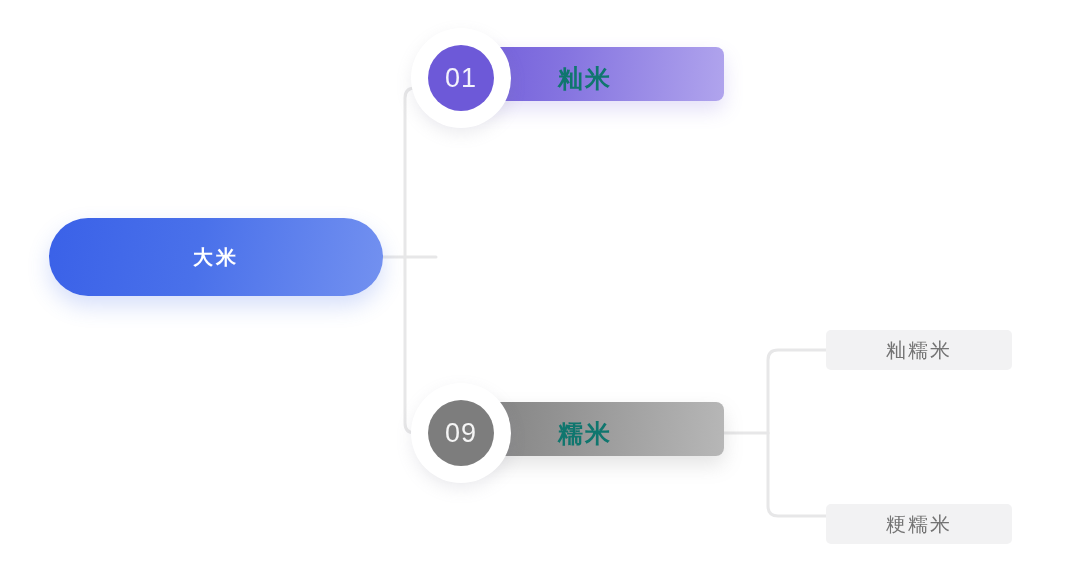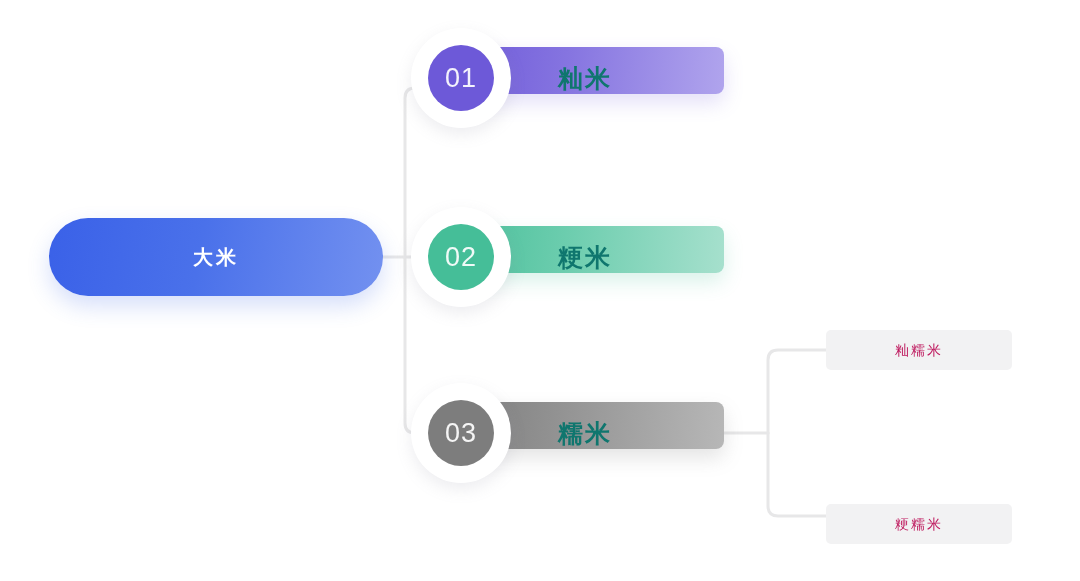--- a/index.html
+++ b/index.html
@@ -55,21 +55,21 @@
     font-weight: bold;
     letter-spacing: 3px;
     line-height: 1;
   }
 
   
   .branch {
     position: absolute;
     left: 436px;
     width: 288px;
-    height: 47px;
+    height: 54px;
     border-radius: 8px;
     box-sizing: border-box;
   }
   .branch .bar {
     position: absolute;
     inset: 0;
     border-radius: 8px;
   }
   .branch-01 { top: 47px; }
   .branch-02 { top: 226px; }
@@ -147,22 +147,22 @@
     border-radius: 5px;
     background: #f2f2f3;
     display: flex;
     align-items: center;
     justify-content: center;
     box-sizing: border-box;
   }
   .leaf-1 { top: 330px; }
   .leaf-2 { top: 504px; }
   .leaf-label {
-    color: #be185d;
-    font-size: 14px;
+    color: #737373;
+    font-size: 20px;
     letter-spacing: 2px;
     line-height: 1;
   }
 </style>
 </head>
 <body>
 
 <div id="stage">
 
   <svg id="connectors" viewBox="0 0 1080 581" width="1080" height="581">
@@ -189,35 +189,26 @@
   <div class="branch branch-01">
     <div class="bar"></div>
     <div class="badge">
       <div class="badge-inner">
         <span class="badge-num">01</span>
       </div>
     </div>
     <div class="branch-title">籼米</div>
   </div>
 
-  <div class="branch branch-02">
-    <div class="bar"></div>
-    <div class="badge">
-      <div class="badge-inner">
-        <span class="badge-num">02</span>
-      </div>
-    </div>
-    <div class="branch-title">粳米</div>
-  </div>
 
   <div class="branch branch-03">
     <div class="bar"></div>
     <div class="badge">
       <div class="badge-inner">
-        <span class="badge-num">03</span>
+        <span class="badge-num">09</span>
       </div>
     </div>
     <div class="branch-title">糯米</div>
   </div>
 
   <div class="leaf leaf-1">
     <span class="leaf-label">籼糯米</span>
   </div>
   <div class="leaf leaf-2">
     <span class="leaf-label">粳糯米</span>

